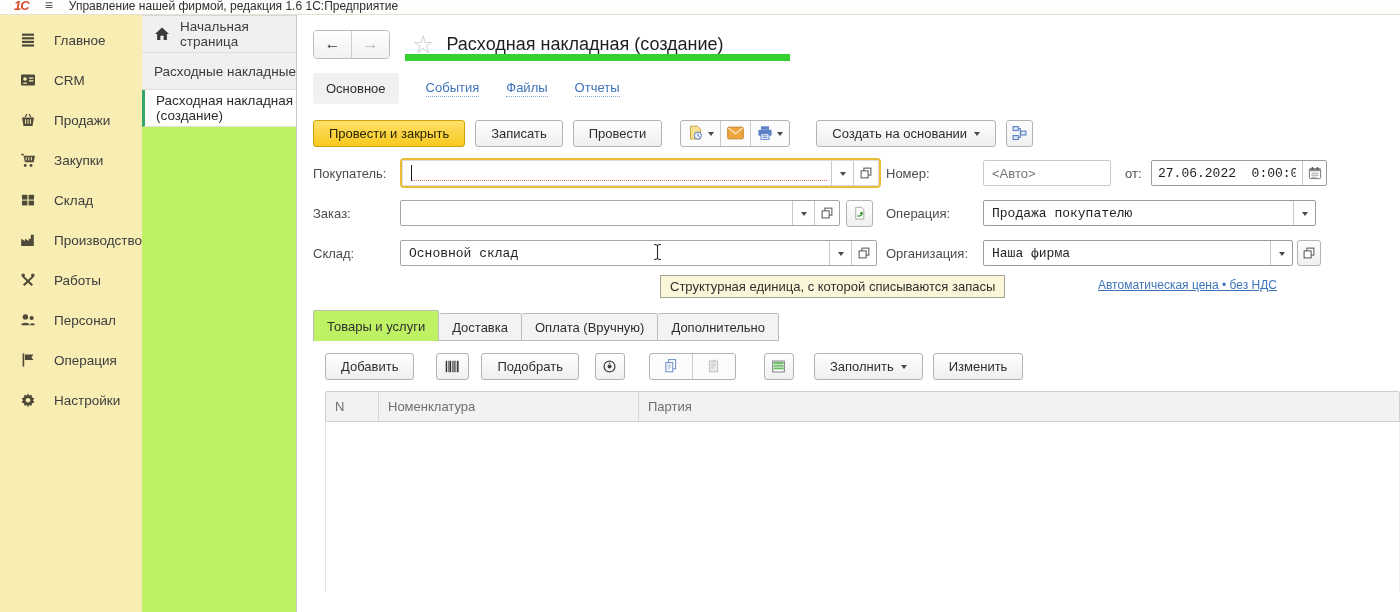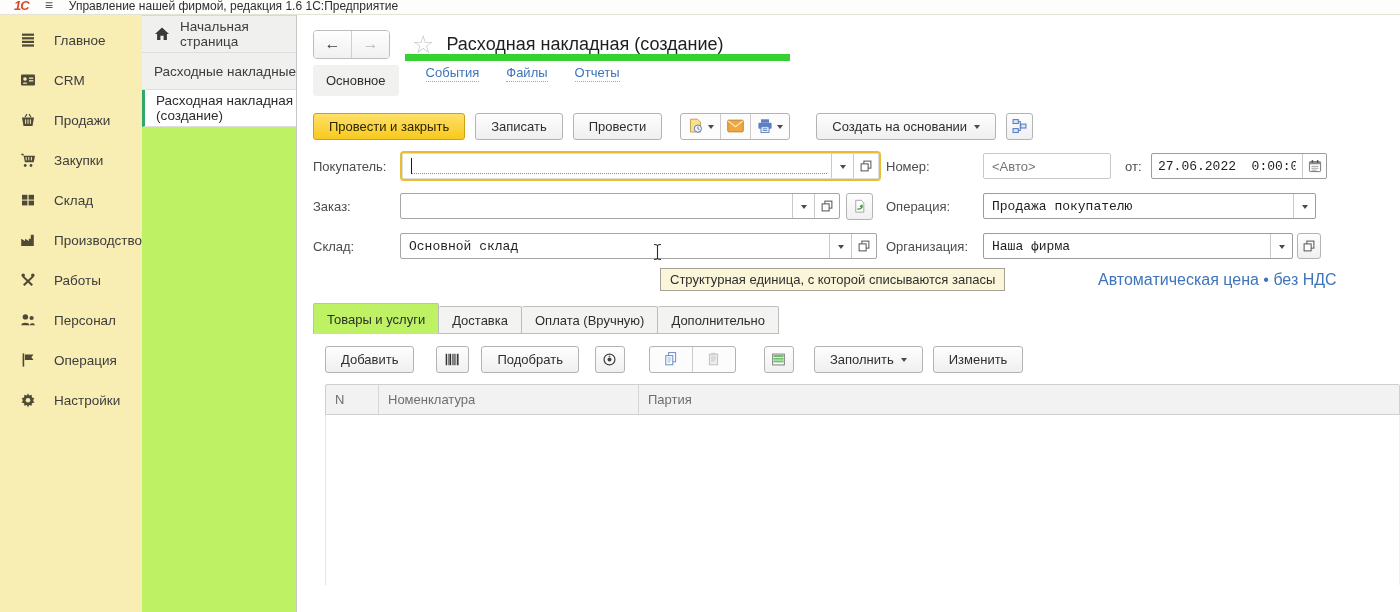--- a/index.html
+++ b/index.html
@@ -28,21 +28,21 @@
   
   .main{flex:1;position:relative;background:#fff;padding-left:16px;box-sizing:border-box;overflow:hidden}
   .navrow{margin-top:12px;display:flex;align-items:center;height:34px;position:relative}
   .histbtns{display:flex;border:1px solid #bdbdbd;border-radius:4px;overflow:hidden;background:#fcfcfc}
   .histbtn{width:37px;height:27px;display:flex;align-items:center;justify-content:center;
            font-size:16px;color:#3c3c3c;background:linear-gradient(#fefefe,#f1f1f1);cursor:pointer}
   .histbtn.fwd{border-left:1px solid #cfcfcf;color:#b9b9b9}
   .star{font-size:25px;color:#c9c9c9;margin-left:22px;line-height:24px}
   .ptitle{font-size:18px;color:#1f1f1f;margin-left:12px;position:relative;z-index:1;white-space:nowrap}
   .greenline{position:absolute;left:92px;top:27px;width:385px;height:7px;background:#35d133}
-  .tabsrow{margin-top:4px;display:flex;align-items:flex-start;gap:27px;height:32px}
+  .tabsrow{margin-top:11px;display:flex;align-items:center;gap:27px;height:32px}
   .tab-main{background:#f1f1ef;border-radius:3px;padding:8px 13px;font-size:13px;color:#2e2e2e;cursor:pointer}
   .tab-link{font-size:13px;color:#3e74ba;border-bottom:1px dotted #8aa9d6;padding-bottom:1px;cursor:pointer}
   
   .cmdbar{margin-top:15px;display:flex;align-items:center;height:28px}
   .btn{height:27px;padding:0 15px;font-size:13px;color:#2e2e2e;background:linear-gradient(#fefefe,#efefef);
        border:1px solid #b3b3b3;border-radius:3px;display:flex;align-items:center;gap:7px;
        cursor:pointer;box-sizing:border-box;white-space:nowrap}
   .btn.primary{background:linear-gradient(#ffe06a,#f8c91e);border:1px solid #cfa20a;color:#2b2600}
   .caret{width:0;height:0;border:3.5px solid transparent;border-top:4.5px solid #4a4a4a;margin-top:4px}
   .iconbar{display:flex;border:1px solid #b3b3b3;border-radius:3px;overflow:hidden;height:27px;
@@ -66,22 +66,22 @@
   .focusring .combo{border:1px solid #ddd;border-radius:2px}
   .reddots{position:absolute;left:10px;right:52px;bottom:5px;border-bottom:1px dotted #cf4a37;opacity:.8}
   .caretbar{position:absolute;left:9px;top:5px;width:1px;height:16px;background:#1a1a1a}
   .plaininput{border:1px solid #c9c9c9;border-radius:2px;height:26px;box-sizing:border-box;
               padding:0 8px;font-size:13px;color:#b3b3b3;font-family:inherit;outline:none}
   .rgroup{position:absolute;left:573px;display:flex;align-items:center}
   .rlabel{width:97px;font-size:13px;color:#4c4c4c}
   .tiprow{position:relative;height:26px;margin-top:8px}
   .tooltip{position:absolute;left:347px;top:0;background:#fbf6d9;border:1px solid #a3a394;
            padding:3px 9px;font-size:13px;color:#2e2e2e;white-space:nowrap}
-  .pricelink{position:absolute;left:785px;top:3px;font-size:16px;color:#3e74ba;
-             cursor:pointer;white-space:nowrap}
+  .pricelink{position:absolute;left:785px;top:3px;font-size:12px;color:#3e74ba;
+             text-decoration:underline;cursor:pointer;white-space:nowrap}
   
   .tabs2{display:flex;margin-top:9px;align-items:flex-end}
   .t2{border:1px solid #bdbdbd;border-left:none;background:#f3f3f1;padding:0 13px;font-size:13px;
       color:#2e2e2e;height:28px;display:flex;align-items:center;box-sizing:border-box;cursor:pointer;
       border-radius:2px 2px 0 0}
   .t2:first-child{border-left:1px solid #bdbdbd}
   .t2.active{background:#bef264;height:31px;border-bottom:none;border-left:1px solid #bdbdbd}
   .cmdbar2{margin-left:12px;margin-top:10px;display:flex;align-items:center;height:30px}
   .tbl{margin-left:12px;margin-top:10px;width:1075px}
   .thead{display:flex;background:#f2f2f2;border:1px solid #cfcfcf;border-radius:2px 2px 0 0;

